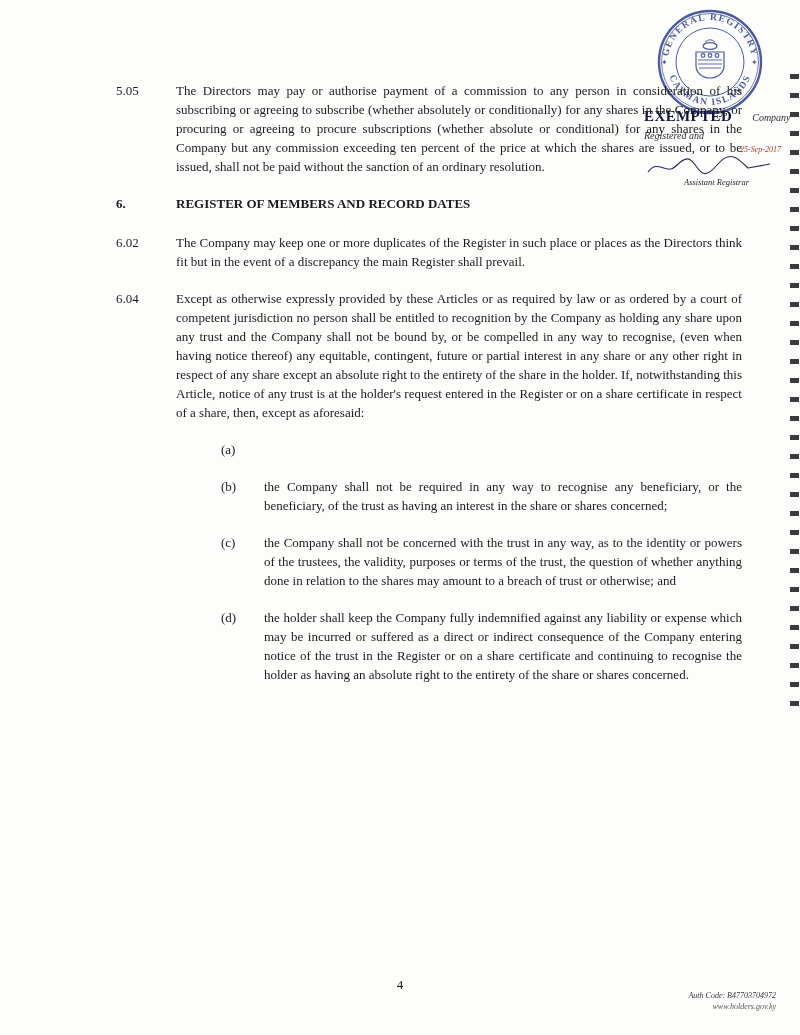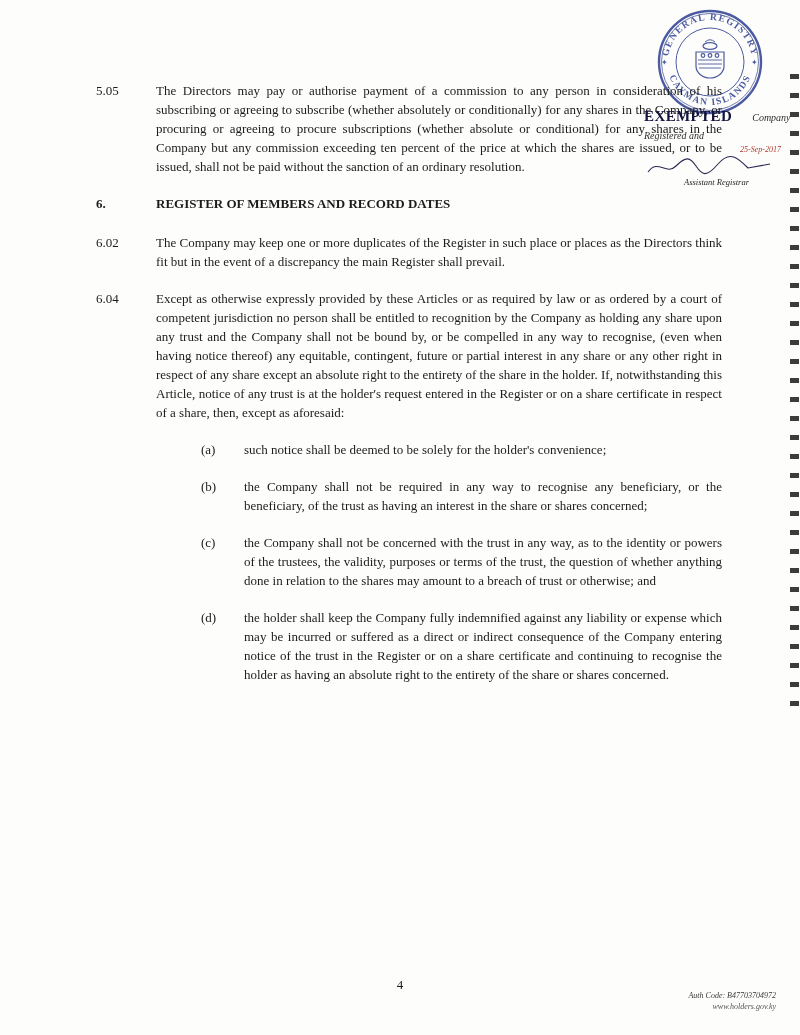--- a/index.html
+++ b/index.html
@@ -1,20 +1,20 @@
 <!DOCTYPE html>
 <html><head>
 <meta charset="utf-8">
 <style>
   html,body{margin:0;padding:0;background:#ffffff;}
   .page{position:relative;width:800px;height:1035px;background:#fdfdfc;
         font-family:"Liberation Serif", serif;color:#1b1b1b;overflow:hidden;}
 
   
-  .content{position:absolute;left:96px;top:81px;width:626px;}
+  .content{position:absolute;left:116px;top:81px;width:626px;}
   .clause{display:flex;margin-bottom:18px;font-size:13px;line-height:19px;}
   .clause .num{width:60px;flex:none;}
   .clause .body{flex:1 1 auto;text-align:justify;}
   .clause.heading{font-weight:bold;margin-bottom:20px;margin-top:3px;}
   .clause.sub .num{margin-left:105px;width:43px;}
 
   
   .seal{position:absolute;left:656px;top:8px;opacity:.85;}
   .stamp-block{position:absolute;left:644px;top:107px;width:170px;z-index:5;}
   .exempted{font-weight:bold;font-size:15px;letter-spacing:.4px;color:#14143c;}
@@ -98,21 +98,20 @@
     </div>
 
 
     <div class="clause">
       <div class="num">6.04</div>
       <div class="body">Except as otherwise expressly provided by these Articles or as required by law or as ordered by a court of competent jurisdiction no person shall be entitled to recognition by the Company as holding any share upon any trust and the Company shall not be bound by, or be compelled in any way to recognise, (even when having notice thereof) any equitable, contingent, future or partial interest in any share or any other right in respect of any share except an absolute right to the entirety of the share in the holder.  If, notwithstanding this Article, notice of any trust is at the holder's request entered in the Register or on a share certificate in respect of a share, then, except as aforesaid:</div>
     </div>
 
     <div class="clause sub">
       <div class="num">(a)</div>
-      <div class="body">such notice shall be deemed to be solely for the holder's convenience;</div>
     </div>
 
     <div class="clause sub">
       <div class="num">(b)</div>
       <div class="body">the Company shall not be required in any way to recognise any beneficiary, or the beneficiary, of the trust as having an interest in the share or shares concerned;</div>
     </div>
 
     <div class="clause sub">
       <div class="num">(c)</div>
       <div class="body">the Company shall not be concerned with the trust in any way, as to the identity or powers of the trustees, the validity, purposes or terms of the trust, the question of whether anything done in relation to the shares may amount to a breach of trust or otherwise;  and</div>

